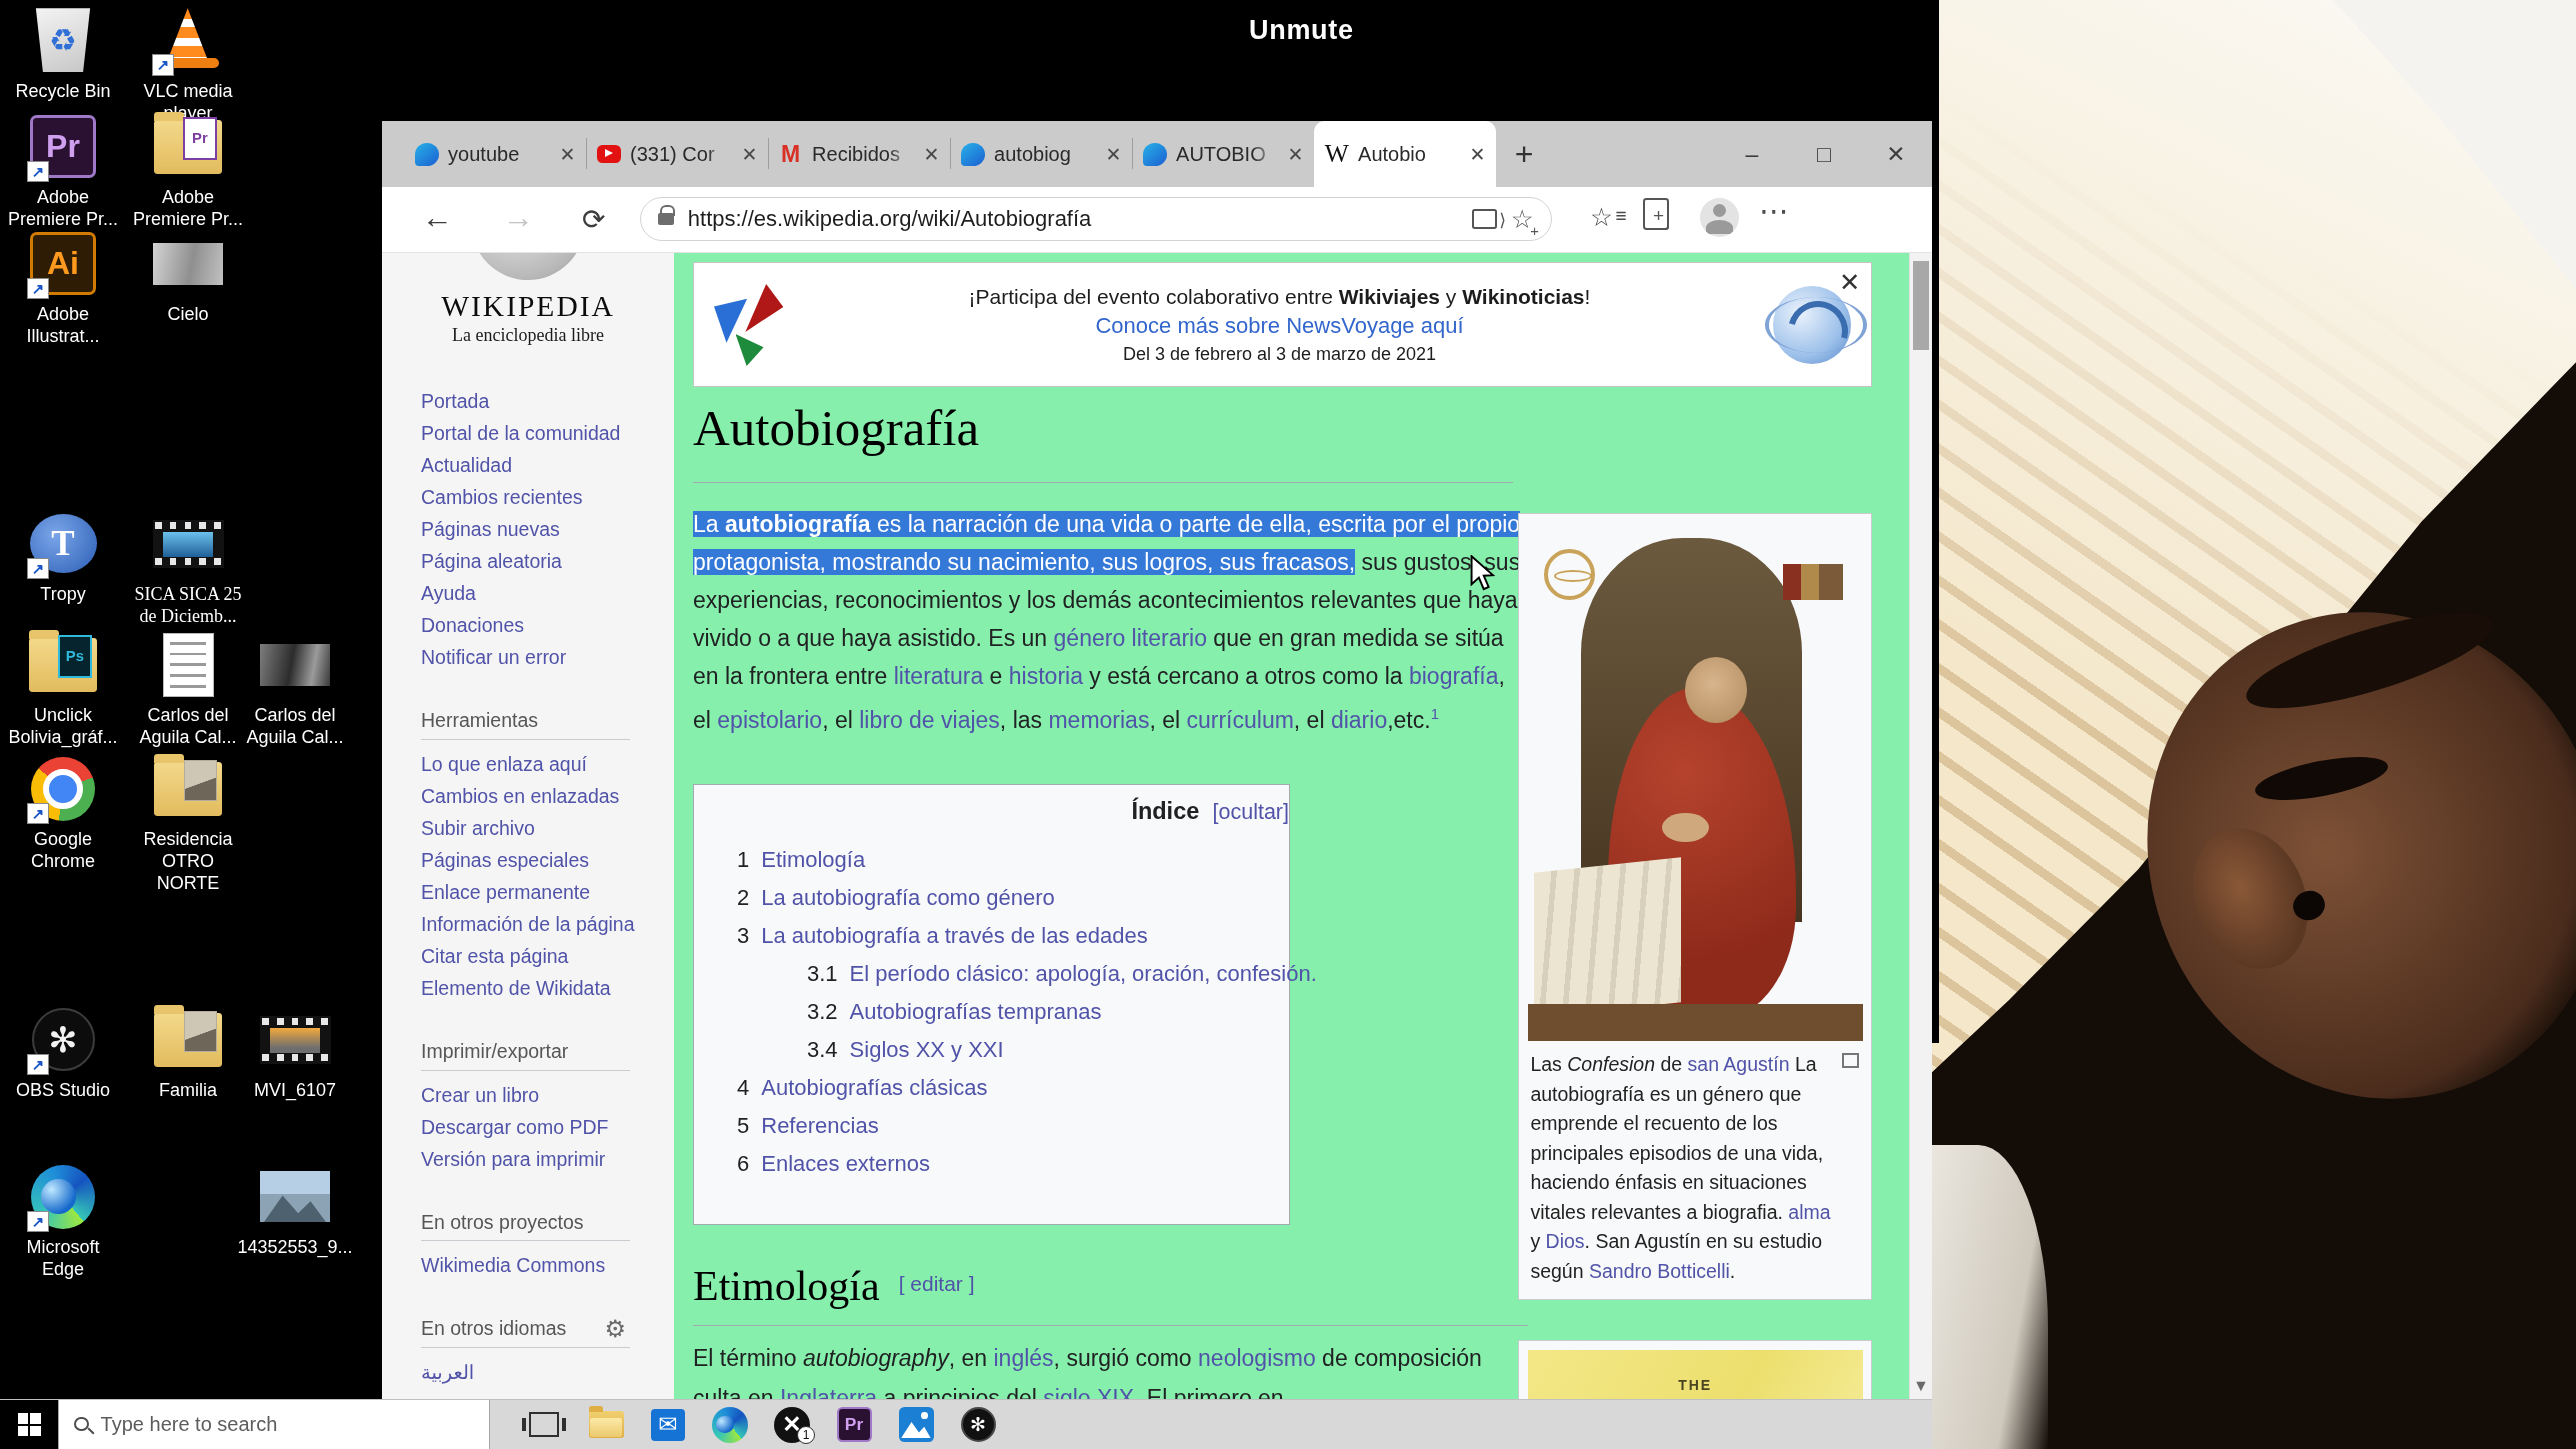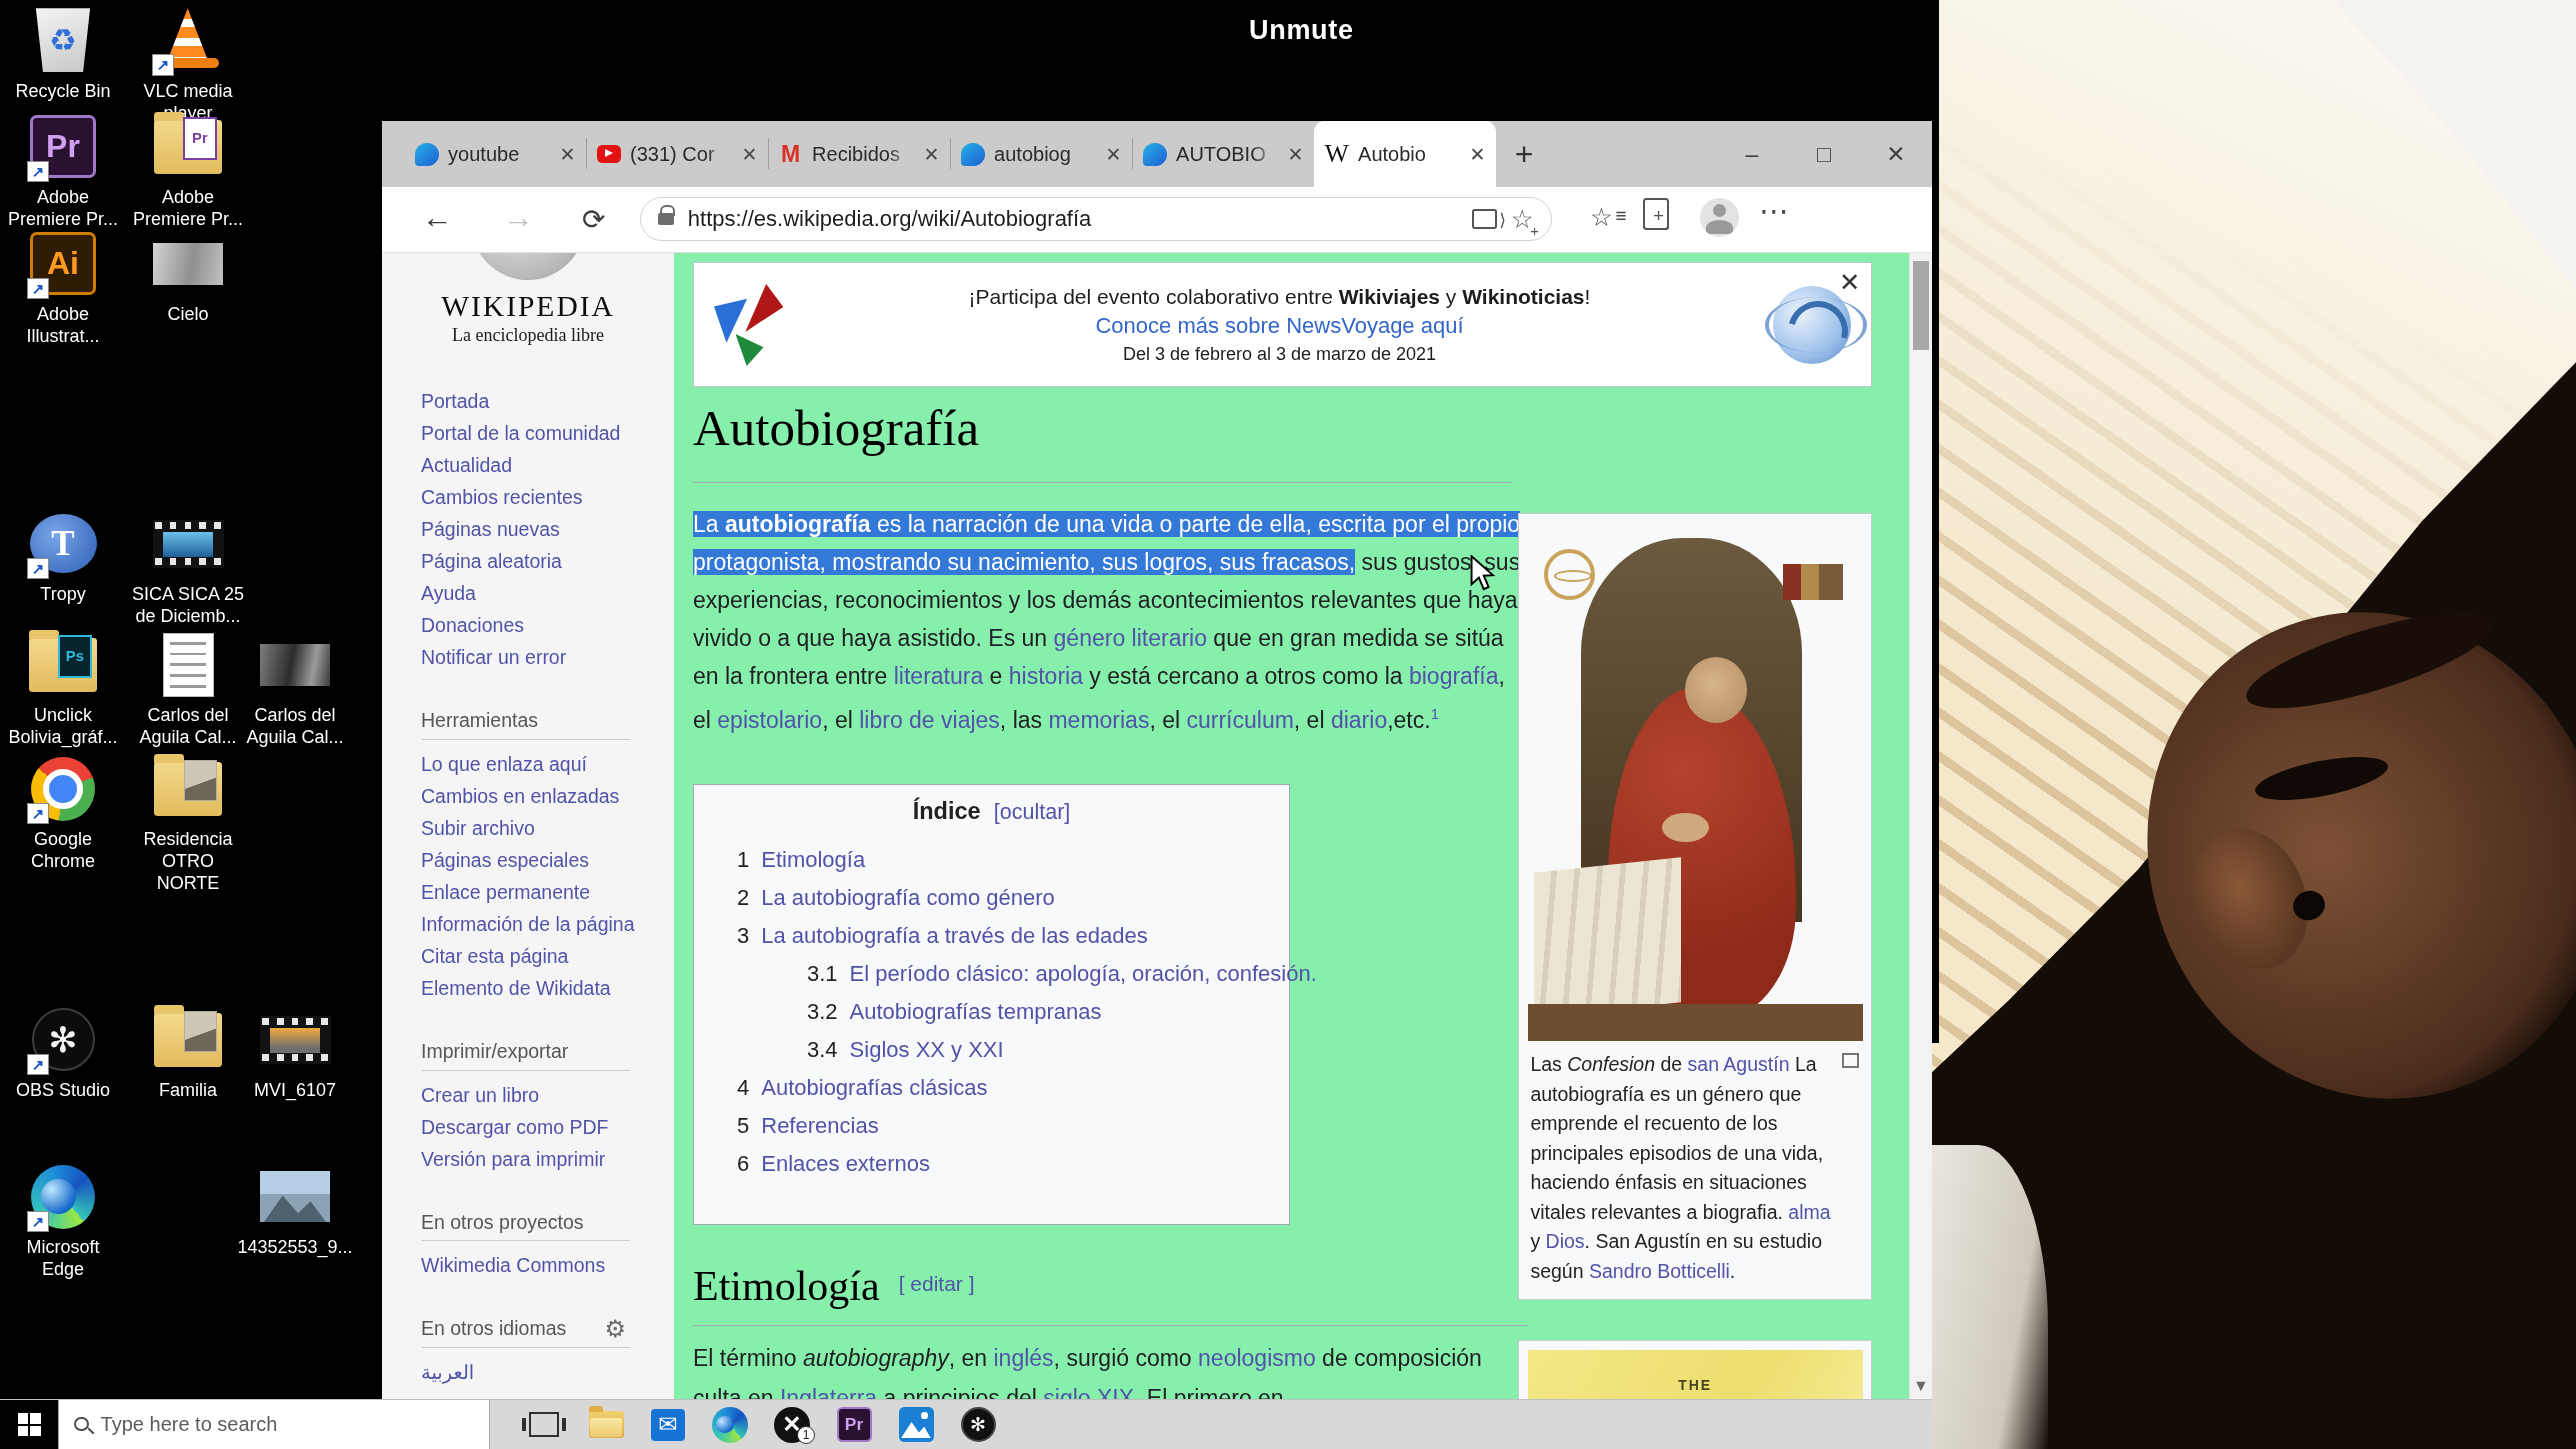--- a/index.html
+++ b/index.html
@@ -136,21 +136,21 @@
 .rt-p{}
 .rt-b{font-weight:bold}
 .rt-i{font-style:italic}
 .rt-link{color:#5053a8}
 .rt-sel{background:#3579d8;color:#fff}
 .rt-selb{background:#3579d8;color:#fff;font-weight:bold}
 sup.rt-sup{font-size:14.8px;color:#5053a8}
 #cursor{position:absolute;left:795px;top:302px;width:29.5px;height:39px}
 
 #toc{position:absolute;left:19px;top:531px;width:597px;height:441px;background:#f8f9fa;border:0.7px solid #a2a9b1;padding-top:13.4px}
-#toc .toctitle{text-align:center;font-size:23.5px}
+#toc .toctitle{text-align:right;font-size:23.5px}
 #toc .toctitle .h{font-weight:bold;color:#202122}
 #toc .toctitle .hide{color:#5053a8;font-size:21.5px;margin-left:6.7px}
 #toc ul{list-style:none;margin:16px 0 0 43px}
 #toc li{font-size:22px;line-height:38px;white-space:nowrap}
 #toc li.ind{padding-left:70px}
 #toc .num{color:#202122;margin-right:12px}
 #toc .tlab{color:#5053a8}
 
 #figure{position:absolute;left:844px;top:260px;width:354px;border:0.7px solid #c6cbd1;background:#f8f9fa;padding:8.7px}
 #painting{width:335px;height:518px;position:relative;overflow:hidden;background:linear-gradient(#c2a87e 0%,#a98softly 0%,#a9824f 100%)}
@@ -265,21 +265,21 @@
         </div>
         <div class="di-label">Cielo</div>
       </div>
       <div class="di" style="left: 4px; top: 508px;">
         <div class="di-ic">
           <div class="g g-tropy"></div>
           <span class="sc">↗</span>
         </div>
         <div class="di-label">Tropy</div>
       </div>
-      <div class="di" style="left: 129px; top: 508px;">
+      <div class="di" style="left: 129px; top: 508px; font-family: Liberation Serif, serif;">
         <div class="di-ic">
           <div class="g g-film-blue film">
             <span class="holes-b"></span>
           </div>
         </div>
         <div class="di-label">SICA SICA 25 de Diciemb...</div>
       </div>
       <div class="di" style="left: 4px; top: 629px;">
         <div class="di-ic">
           <div class="g g-folder-ps fold"></div>

